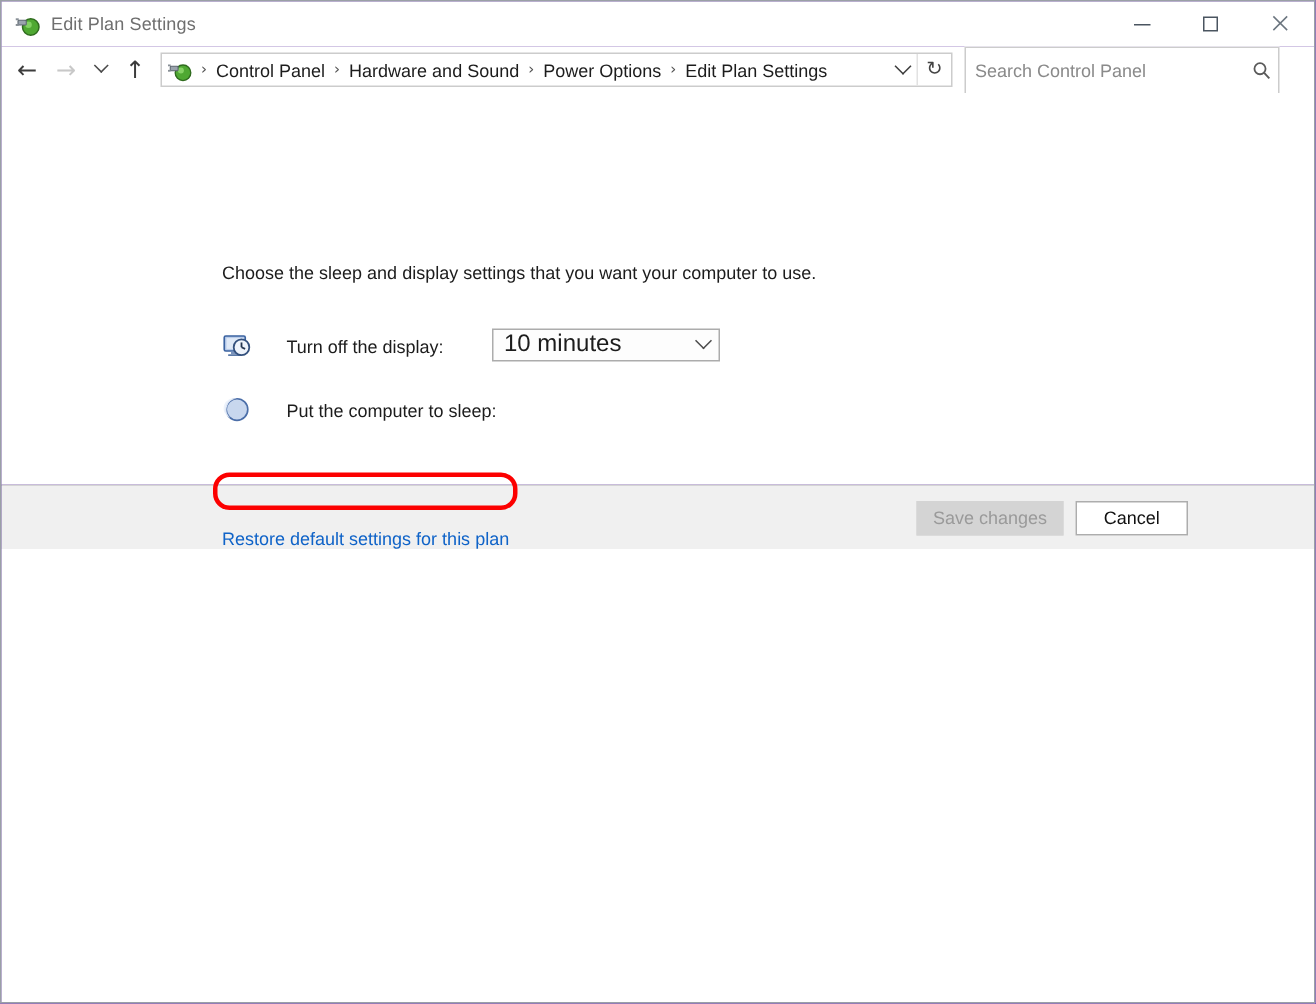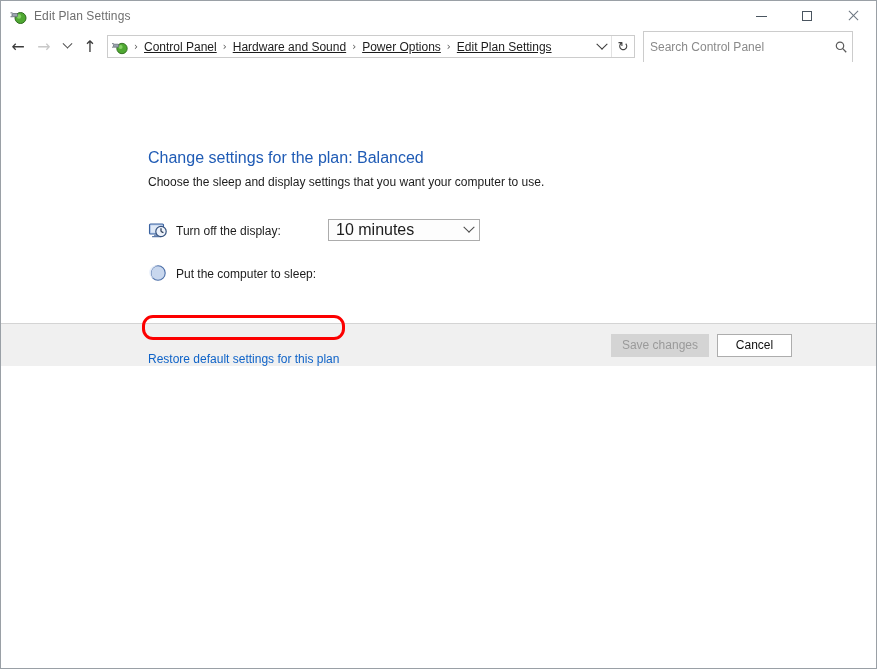--- a/index.html
+++ b/index.html
@@ -155,21 +155,20 @@
     align-items: center;
     flex: 1 1 auto;
     overflow: hidden;
     white-space: nowrap;
   }
   .crumb {
     font-size: 12px;
     color: #1c1c1c;
     padding: 2px 4px;
     cursor: default;
-    text-decoration: underline;
   }
   .crumb-sep {
     color: #555555;
     font-size: 10px;
     padding: 0 2px;
     font-family: "DejaVu Sans", sans-serif;
   }
   .addr-dropdown {
     width: 18px;
     height: 21px;
@@ -251,20 +250,21 @@
     top: 113px;
     font-size: 12px;
     color: #1c1c1c;
     white-space: nowrap;
   }
 
   .setting-row {
     position: absolute;
     display: flex;
     align-items: center;
+    gap: 15px;
   }
   .setting-row.row1 { left: 147px; top: 158px; }
   .setting-row.row2 { left: 147px; top: 201px; }
 
   .setting-icon {
     width: 22px;
     height: 22px;
     margin-right: 6px;
     position: relative;
     flex: 0 0 auto;
@@ -455,21 +455,20 @@
       <div class="search-icon">
         <svg width="14" height="14" viewBox="0 0 14 14">
           <circle cx="6" cy="5.8" r="3.7" fill="none" stroke="#5a5a5a" stroke-width="1.2"></circle>
           <line x1="8.8" y1="8.6" x2="12.2" y2="12.2" stroke="#5a5a5a" stroke-width="1.3"></line>
         </svg>
       </div>
     </div>
   </div>
 
   <div class="content">
-    <div class="page-title">Change settings for the plan: Balanced</div>
     <div class="page-subtitle">Choose the sleep and display settings that you want your computer to use.</div>
 
     <div class="setting-row row1">
       <div class="setting-icon">
         <svg width="20" height="20" viewBox="0 0 20 20">
           <rect x="1.5" y="4" width="14" height="10" rx="1" fill="#b9ccea" stroke="#3a62a0" stroke-width="1.1"></rect>
           <rect x="3" y="5.4" width="11" height="7.2" fill="#dfe9f7"></rect>
           <rect x="6" y="14.5" width="5" height="1.6" fill="#7a93bb"></rect>
           <rect x="4" y="16.1" width="9" height="1.2" rx="0.5" fill="#5b79a8"></rect>
           <circle cx="13" cy="11.5" r="5.2" fill="#eef3fb" stroke="#33507d" stroke-width="1.2"></circle>

